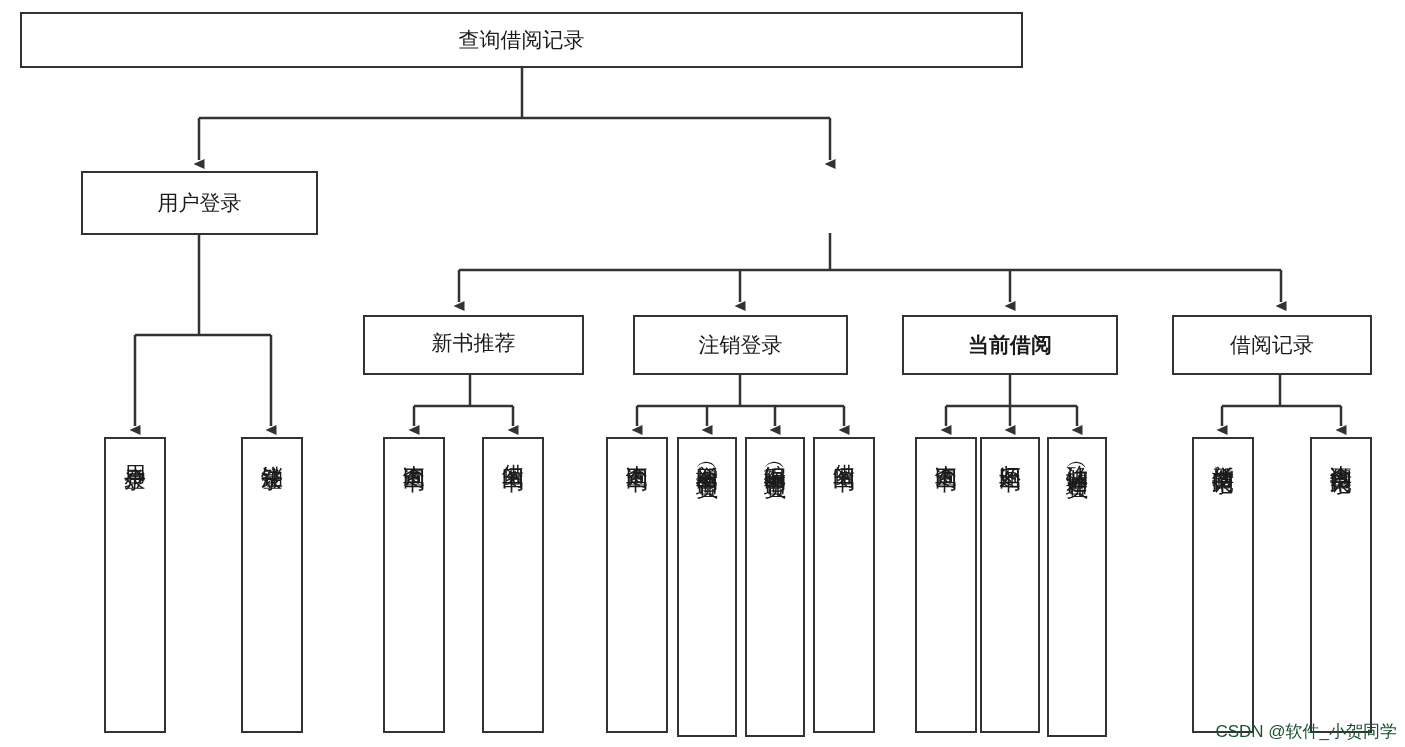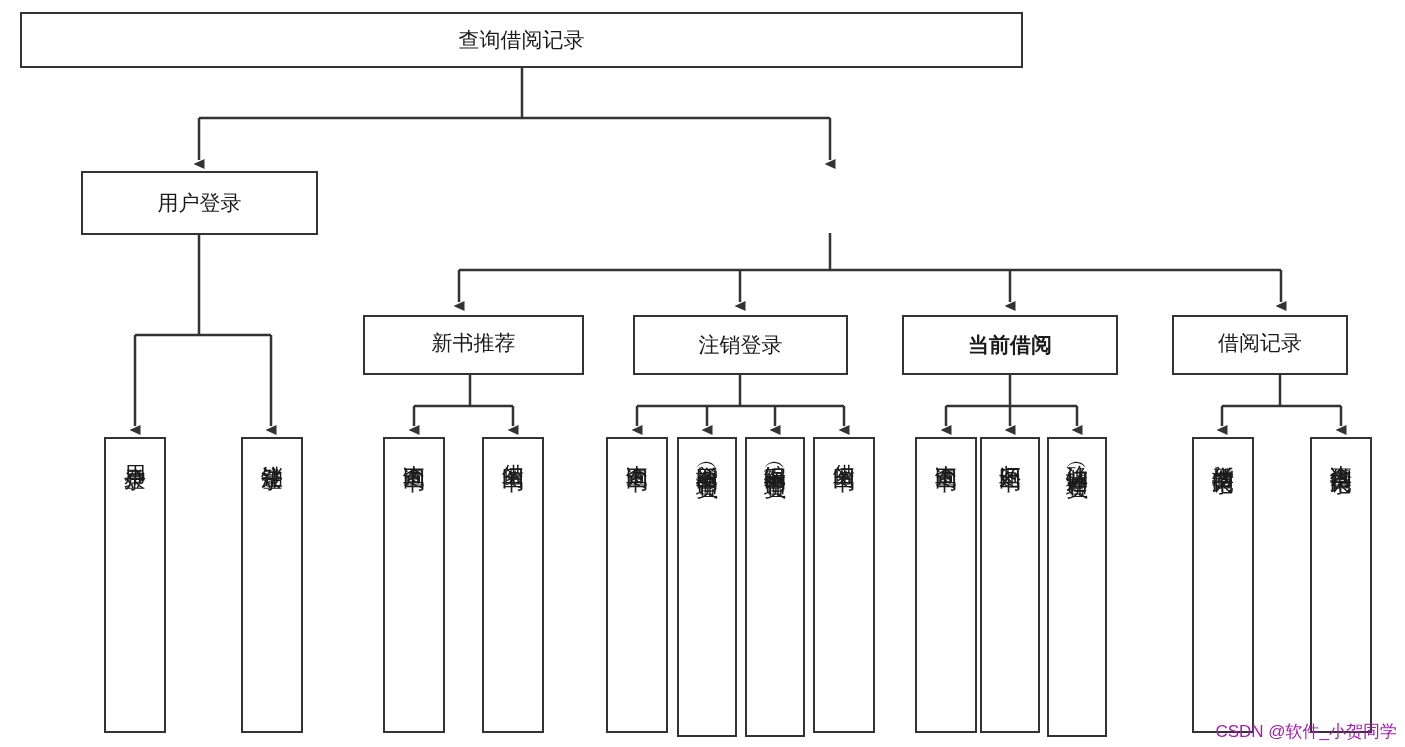--- a/index.html
+++ b/index.html
@@ -52,21 +52,21 @@
     text-orientation: upright;
     font-size: 22px;
     letter-spacing: 2px;
     line-height: 1;
   }
   #watermark {
     position: absolute;
     right: 8px;
     bottom: 4px;
     font-size: 17px;
-    color: #a21caf;
+    color: #14532d;
     white-space: nowrap;
     pointer-events: none;
   }
 </style>
 </head>
 <body>
 
 <div id="canvas">
 
   <svg id="wires" viewBox="0 0 1405 747" xmlns="http://www.w3.org/2000/svg">
@@ -129,21 +129,21 @@
 
   <div class="node horiz" style="left:363px; top:315px; width:221px; height:60px;font-family:Liberation Mono, monospace;">
     <span class="label">新书推荐</span>
   </div>
   <div class="node horiz" style="left:633px; top:315px; width:215px; height:60px;">
     <span class="label">注销登录</span>
   </div>
   <div class="node horiz" style="left:902px; top:315px; width:216px; height:60px;font-weight:bold;">
     <span class="label">当前借阅</span>
   </div>
-  <div class="node horiz" style="left:1172px; top:315px; width:176px; height:60px;font-family:Liberation Mono, monospace;">
+  <div class="node horiz" style="left:1172px; top:315px; width:200px; height:60px;">
     <span class="label">借阅记录</span>
   </div>
 
   <div class="node vert" style="left:104px; top:437px; width:62px; height:296px;">
     <span class="label">用户登录</span>
   </div>
   <div class="node vert" style="left:241px; top:437px; width:62px; height:296px;">
     <span class="label">注销登录</span>
   </div>
 

